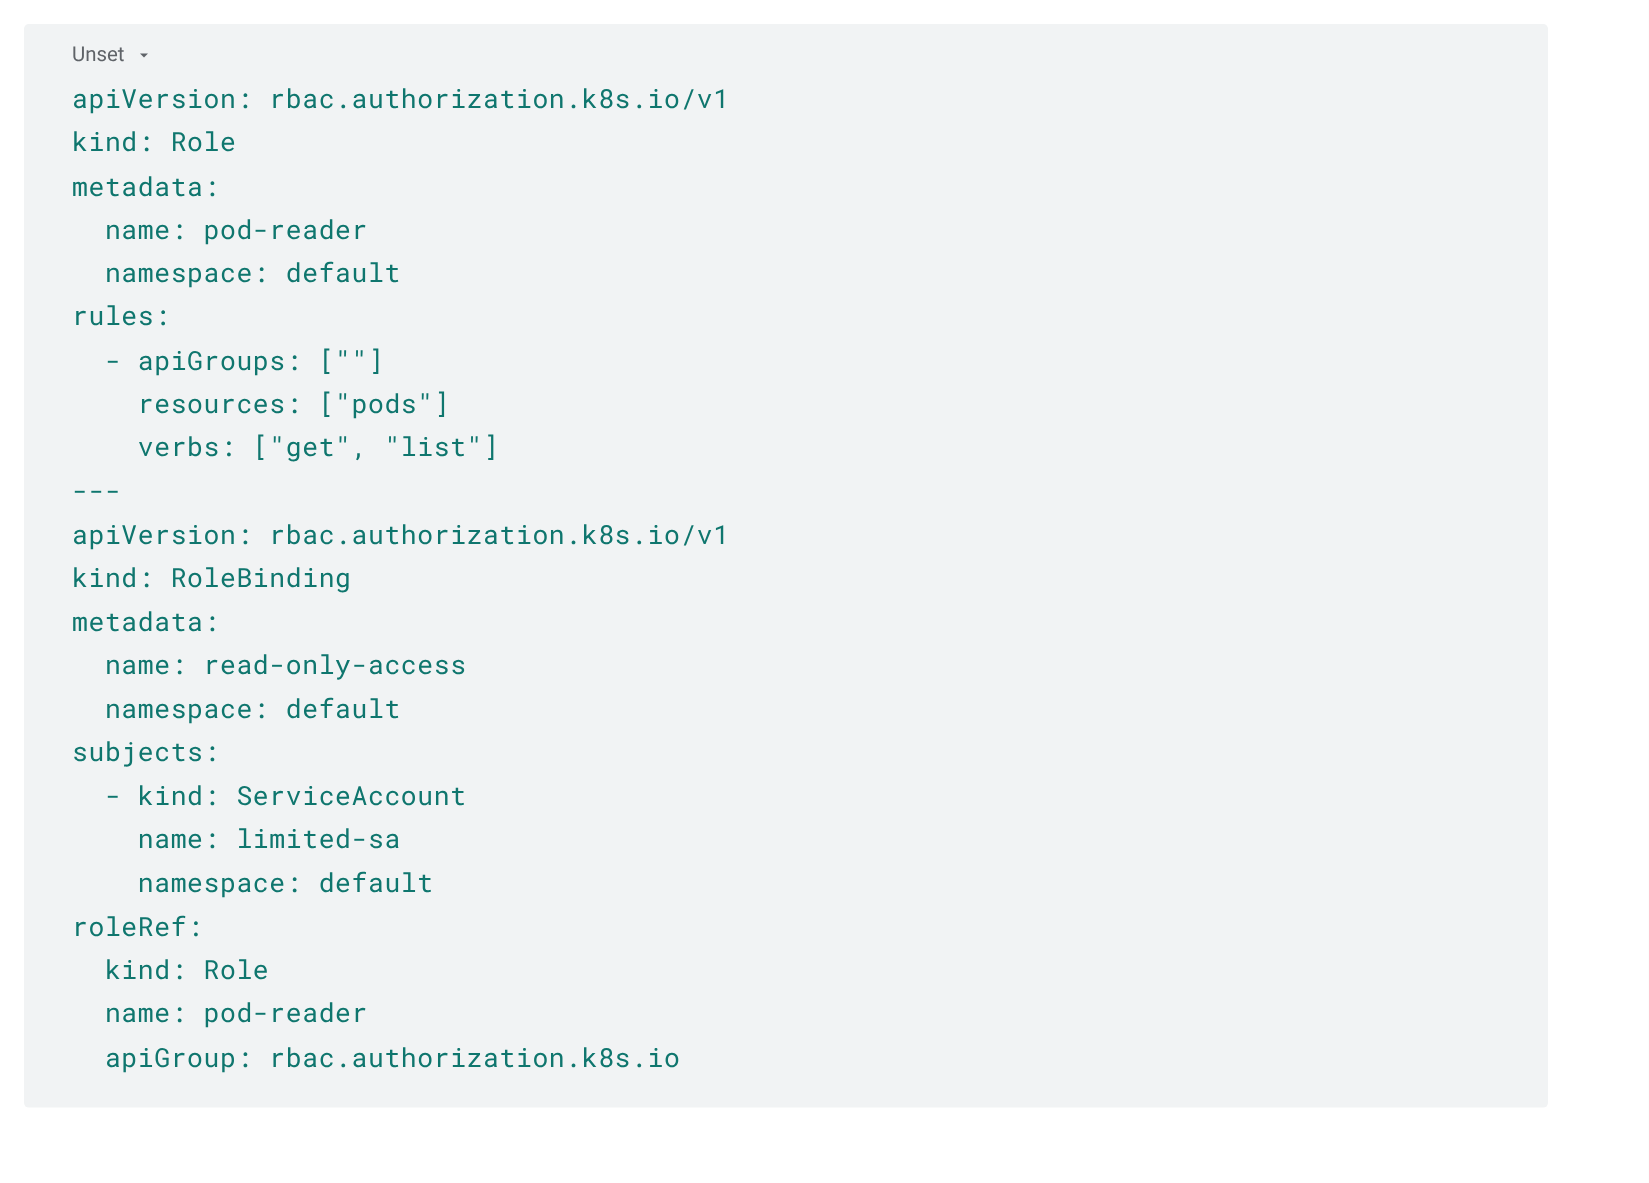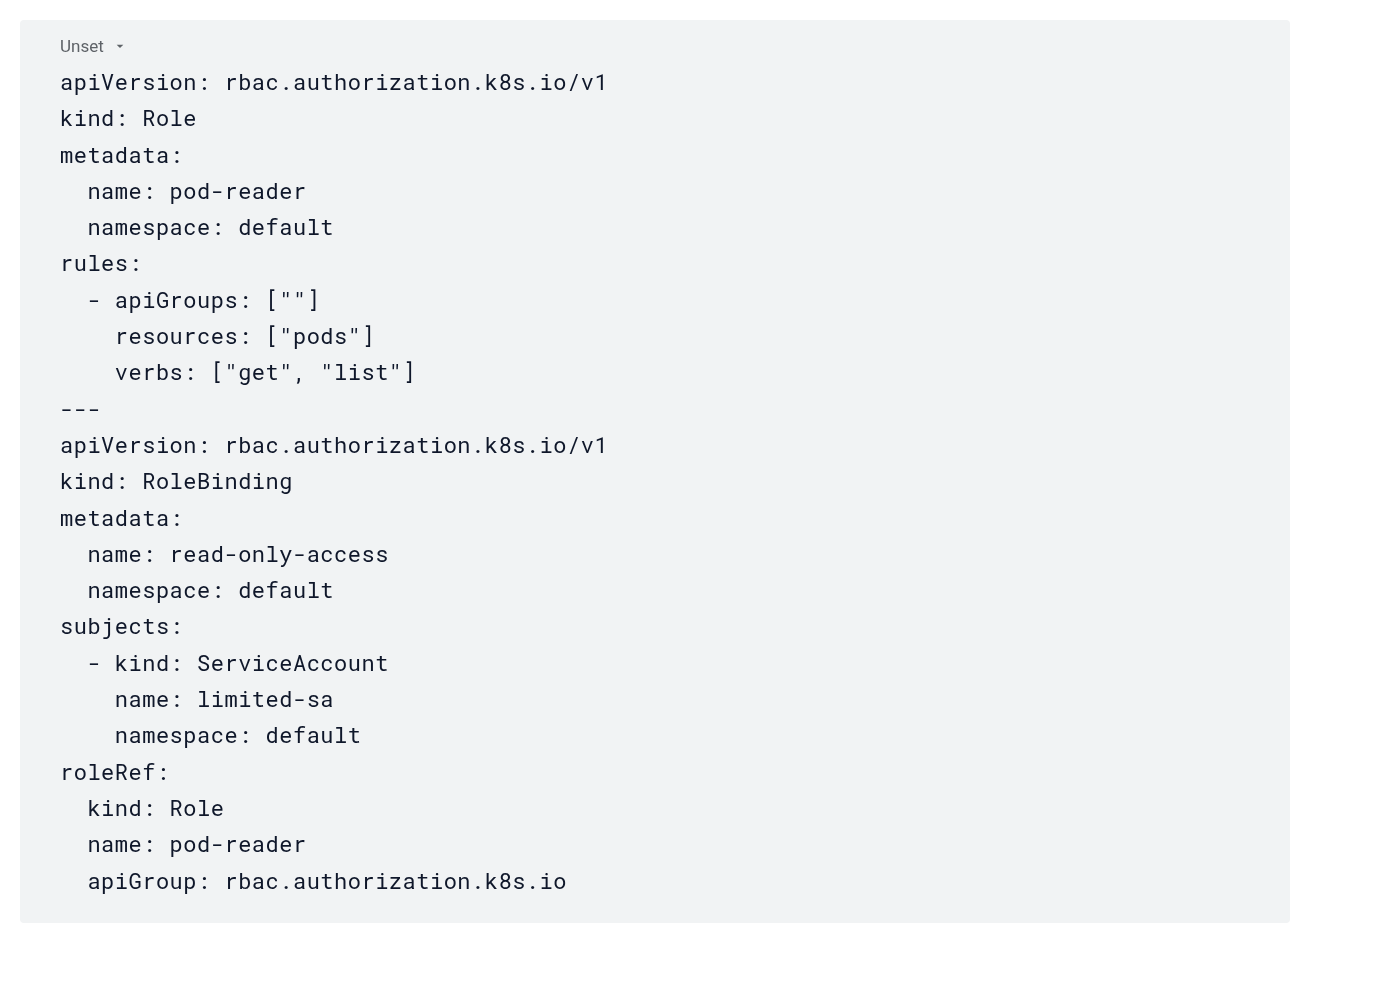--- a/index.html
+++ b/index.html
@@ -32,21 +32,21 @@
     }
     .dropdown-icon {
       color: #5f6368;
       display: inline-flex;
       align-items: center;
     }
     .code-content {
       font-family: "Roboto Mono", "Courier New", monospace;
       font-size: 22px;
       line-height: 1.65;
-      color: #0f172a;
+      color: #0f766e;
       white-space: pre;
       padding-left: 16px;
       letter-spacing: 0.5px;
     }
   </style>
 </head>
 <body>
 
 <div class="code-block">
   <div class="header-row">

